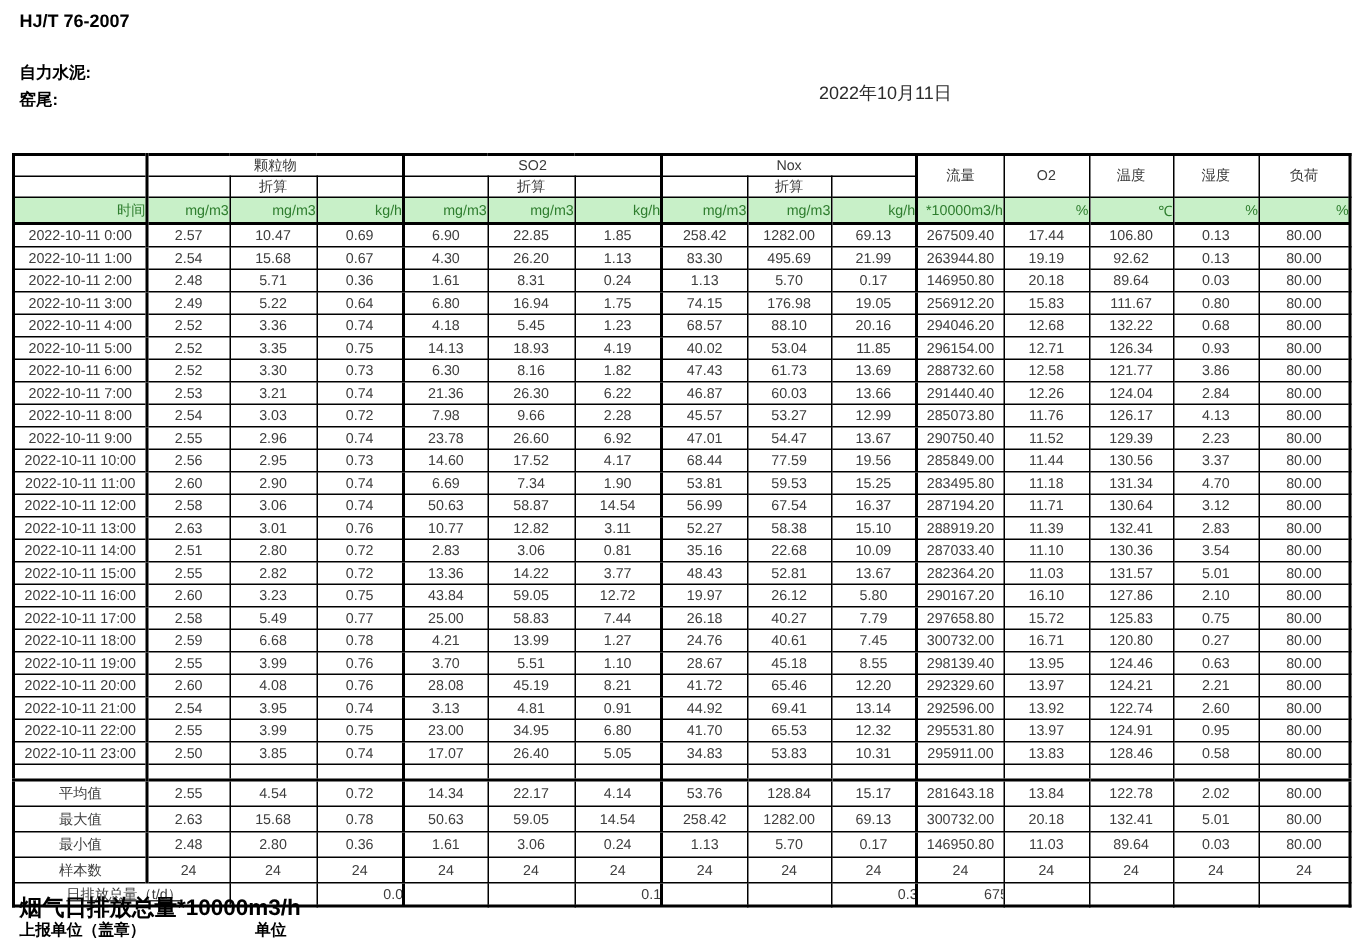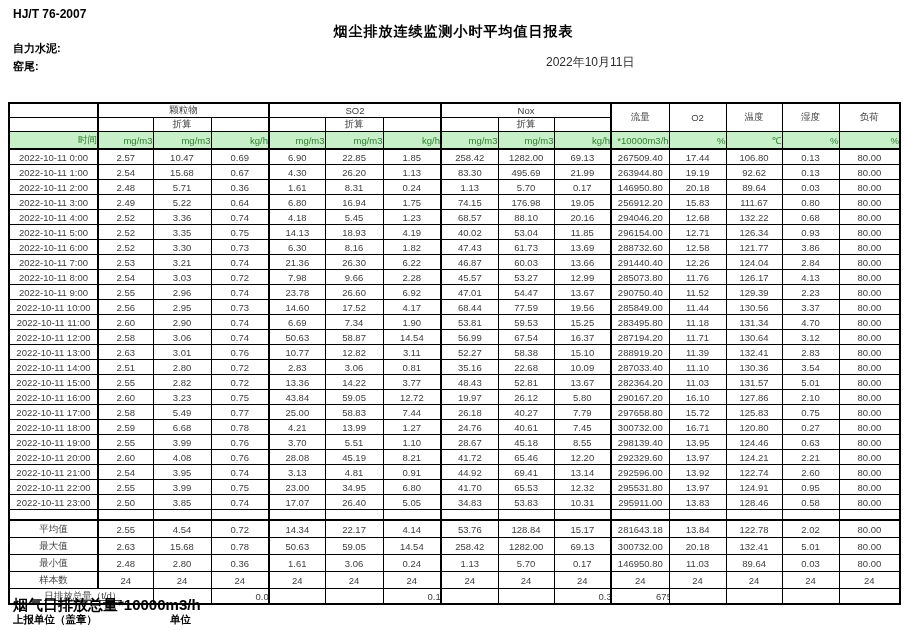--- a/index.html
+++ b/index.html
@@ -27,21 +27,20 @@
   .footer-line1{position:absolute;left:13px;top:596px;font-size:15px;font-weight:bold;color:#000;}
   .footer-line2{position:absolute;left:13px;top:613px;font-size:10.5px;font-weight:bold;color:#000;}
   .footer-unit{position:absolute;left:170px;top:613px;font-size:10.5px;font-weight:bold;color:#000;}
 </style>
 </head>
 <body>
 
 <div class="page">
 
   <div class="std-code">HJ/T 76-2007</div>
-  <div class="title">烟尘排放连续监测小时平均值日报表</div>
   <div class="company">自力水泥:</div>
   <div class="kiln">窑尾:</div>
   <div class="date">2022年10月11日</div>
 
   <table class="report">
     <colgroup>
       <col style="width:89px">
         <col style="width:55px">
         <col style="width:58px">
         <col style="width:58px">

